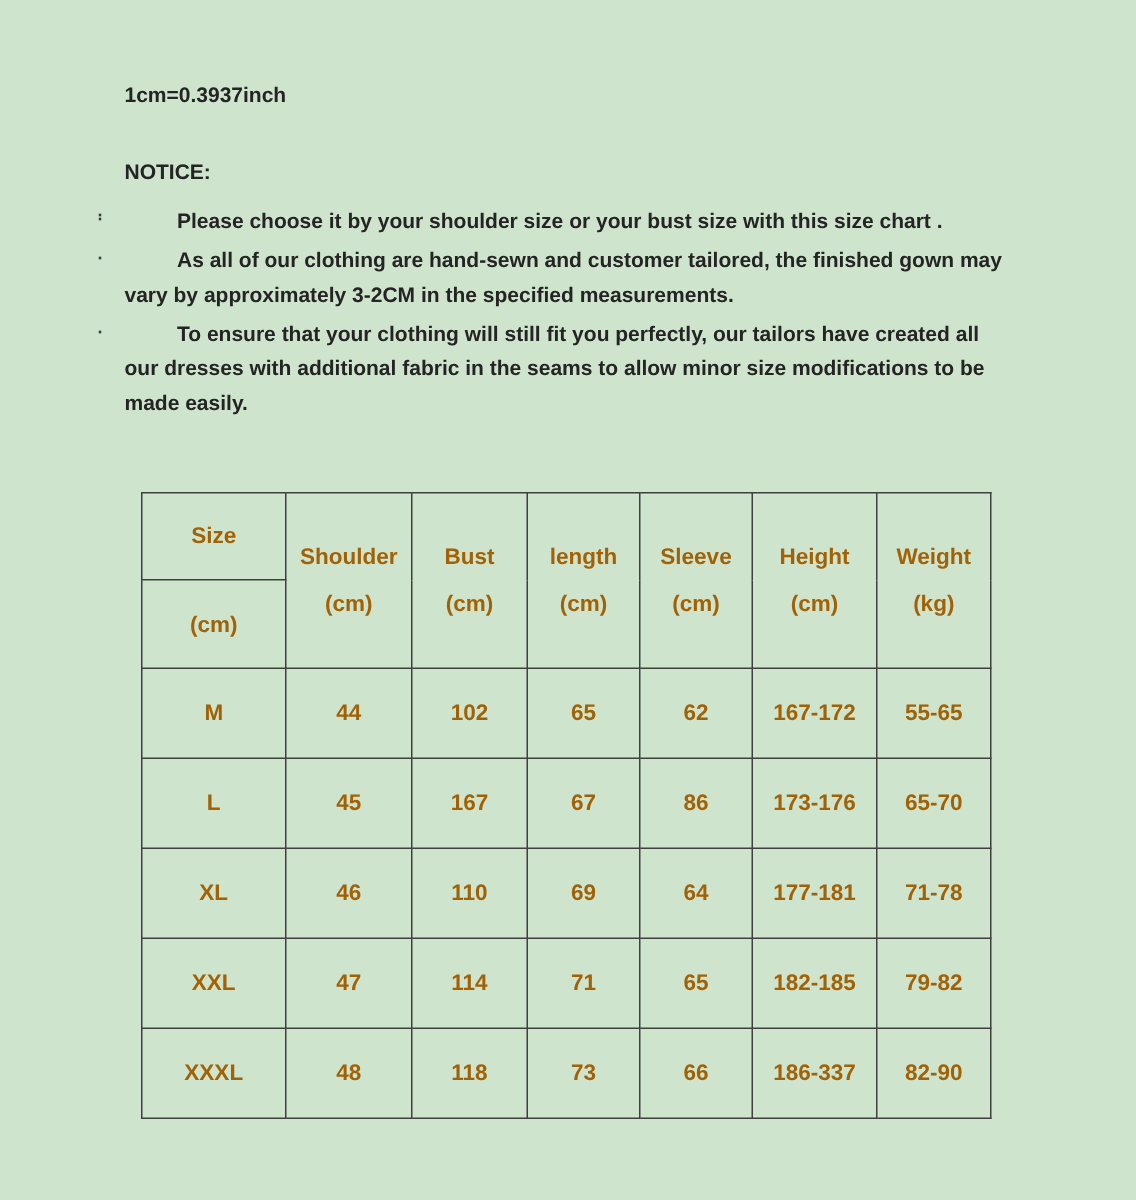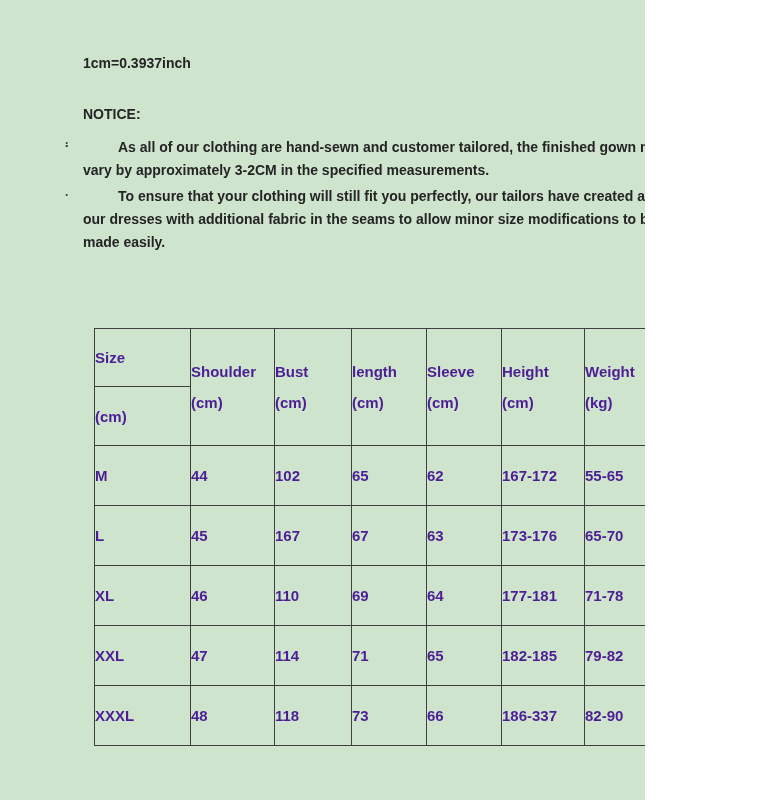--- a/index.html
+++ b/index.html
@@ -1,18 +1,18 @@
 <!DOCTYPE html>
 <html><head>
 <meta charset="utf-8">
 <style>
   html, body { margin: 0; padding: 0; }
   .canvas {
     position: relative;
-    width: 645px;
+    width: 757px;
     height: 800px;
     background: #cfe4cd;
     font-family: "Liberation Sans", "DejaVu Sans", sans-serif;
     font-weight: 700;
     color: #242424;
     overflow: hidden;
   }
   .conversion {
     position: absolute;
     left: 83px;
@@ -50,22 +50,22 @@
   }
   .size-table {
     position: absolute;
     left: 94px;
     top: 328px;
     border-collapse: collapse;
     table-layout: fixed;
     width: 566px;
     font-size: 15px;
     font-weight: 700;
-    color: #4c1d95;
-    text-align: left;
+    color: #a16207;
+    text-align: center;
   }
   .size-table td {
     border: 1px solid #3f3f3f;
     padding: 0;
     vertical-align: middle;
   }
   .size-table .hrow1 td { height: 57px; }
   .size-table .hrow2 td { height: 58px; }
   .size-table .drow td { height: 59px; }
   .size-table .hdr-line { line-height: 31px; }
@@ -78,20 +78,21 @@
   <div class="conversion">1cm=0.3937inch</div>
 
   <div class="notice-title">NOTICE:</div>
 
   <div class="notices">
     <p class="notice-item">
       <span class="bullet">·</span>
     </p>
     <p class="notice-item">
       <span class="bullet">·</span>
+      <span>Please choose it by your shoulder size or your bust size with this size chart .</span>
     </p>
     <p class="notice-item">
       <span class="bullet">·</span>
       <span>As all of our clothing are hand-sewn and customer tailored, the finished gown may vary by approximately 3-2CM in the specified measurements.</span>
     </p>
     <p class="notice-item">
       <span class="bullet">·</span>
       <span>To ensure that your clothing will still fit you perfectly, our tailors have created all our dresses with additional fabric in the seams to allow minor size modifications to be made easily.</span>
     </p>
   </div>
@@ -145,21 +146,21 @@
         <td>65</td>
         <td>62</td>
         <td>167-172</td>
         <td>55-65</td>
       </tr>
       <tr class="drow">
         <td>L</td>
         <td>45</td>
         <td>167</td>
         <td>67</td>
-        <td>63</td>
+        <td>86</td>
         <td>173-176</td>
         <td>65-70</td>
       </tr>
       <tr class="drow">
         <td>XL</td>
         <td>46</td>
         <td>110</td>
         <td>69</td>
         <td>64</td>
         <td>177-181</td>

